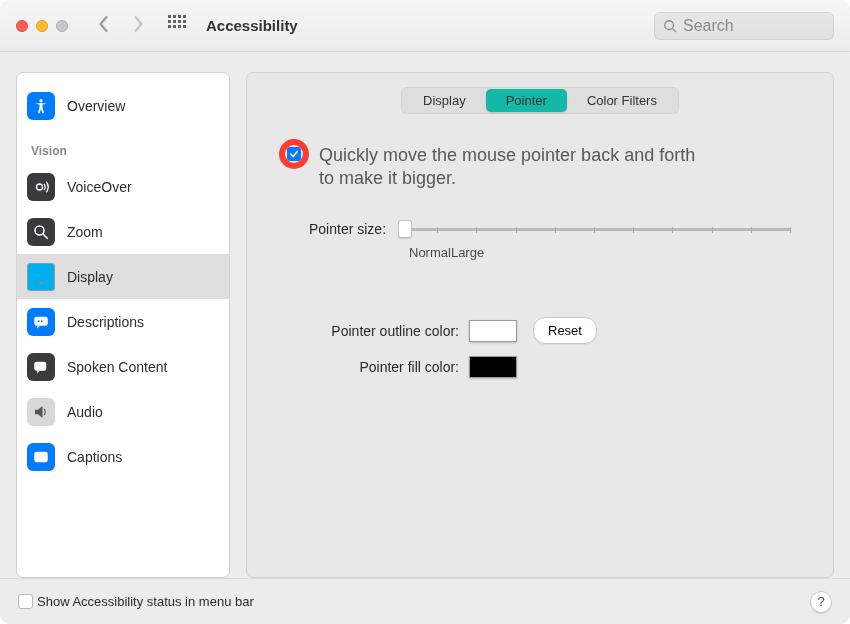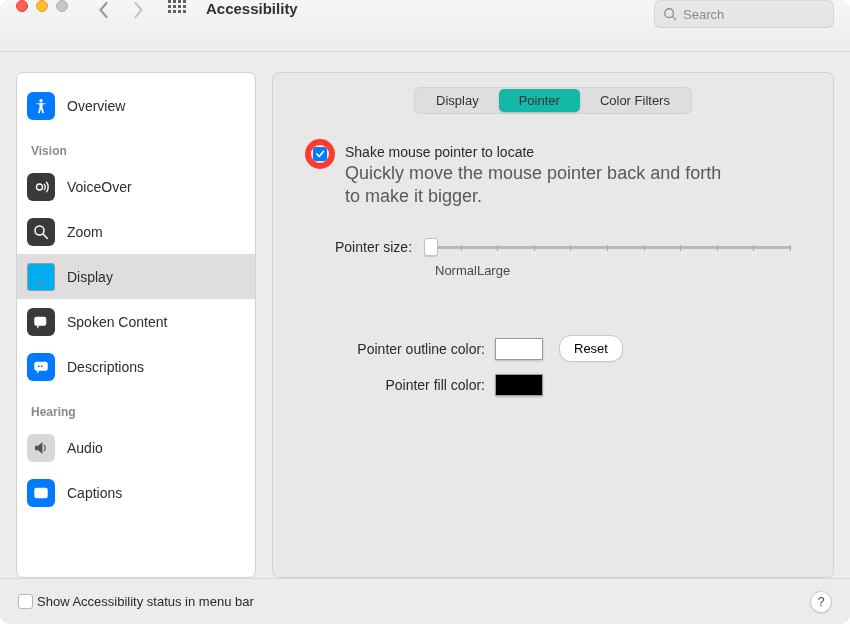--- a/index.html
+++ b/index.html
@@ -19,21 +19,21 @@
       display: flex;
       flex-direction: column;
       box-shadow: inset 0 0 0 1px rgba(0,0,0,0.05);
     }
     
     .titlebar {
       height: 52px;
       background: linear-gradient(#f6f6f6, #ececec);
       border-bottom: 1px solid #d7d7d7;
       display: flex;
-      align-items: flex-start;
+      align-items: center;
       padding: 0 16px;
       gap: 14px;
     }
     .traffic-lights { display: flex; gap: 8px; }
     .tl { width: 12px; height: 12px; border-radius: 50%; }
     .tl.close { background: #ff5f57; border: 0.5px solid #e14439; }
     .tl.min { background: #febc2e; border: 0.5px solid #e1a124; }
     .tl.max { background: #c7c7c7; border: 0.5px solid #b0b0b0; }
     .nav-arrows { display: flex; gap: 20px; margin-left: 14px; color: #9e9e9e; }
     .nav-arrows svg { width: 15px; height: 20px; }
@@ -50,33 +50,33 @@
       align-items: center;
       background: rgba(0,0,0,0.05);
       border: 1px solid rgba(0,0,0,0.08);
       border-radius: 6px;
       height: 28px;
       width: 180px;
       padding: 0 8px;
       color: #8b8b8b;
     }
     .search-box svg { width: 14px; height: 14px; margin-right: 6px; }
-    .search-box span { font-size: 13px; }
+    .search-box span { font-size: 16px; }
     
     .body {
       flex: 1;
       display: flex;
       padding: 20px 16px 0 16px;
       gap: 16px;
       background: #ececec;
       min-height: 0;
     }
     
     .sidebar {
-      width: 240px;
+      width: 214px;
       background: #ffffff;
       border: 1px solid #d2d2d2;
       border-radius: 7px;
       padding-top: 10px;
       overflow: hidden;
     }
     .sidebar-inner {
       height: 100%;
       overflow-y: hidden;
     }
@@ -380,42 +380,41 @@
           <div class="icon-box icon-display">
             <svg viewBox="0 0 24 24">
                 <rect x="2" y="3" width="20" height="14" fill="#00adef" stroke="#555" stroke-width="0"></rect>
                 <rect x="9" y="18" width="6" height="3" fill="#888"></rect>
               </svg>
           </div>
           <span>Display</span>
         </div>
 
         <div class="sidebar-item">
-          <div class="icon-box icon-spoken">
-            <svg viewBox="0 0 24 24" fill="#fff">
-                <rect x="3" y="5" width="16" height="12" rx="3"></rect>
-                <path d="M10 17l-3 4v-4z"></path>
-              </svg>
-          </div>
-          <span>Spoken Content</span>
-        </div>
-
-        <div class="sidebar-item">
           <div class="icon-box icon-descriptions">
             <svg viewBox="0 0 24 24" fill="#fff">
                 <rect x="3" y="5" width="18" height="12" rx="3"></rect>
                 <path d="M10 17l-3 4v-4z"></path>
                 <circle cx="9" cy="11" r="1.2" fill="#007aff"></circle>
                 <circle cx="13" cy="11" r="1.2" fill="#007aff"></circle>
               </svg>
           </div>
           <span>Descriptions</span>
         </div>
 
-        <div class="section-label">Hearing</div>
+        <div class="sidebar-item">
+          <div class="icon-box icon-spoken">
+            <svg viewBox="0 0 24 24" fill="#fff">
+                <rect x="3" y="5" width="16" height="12" rx="3"></rect>
+                <path d="M10 17l-3 4v-4z"></path>
+              </svg>
+          </div>
+          <span>Spoken Content</span>
+        </div>
+
 
         <div class="sidebar-item">
           <div class="icon-box icon-audio">
             <svg viewBox="0 0 24 24" fill="#555">
                 <path d="M4 9h4l6-5v16l-6-5H4z"></path>
                 <path d="M16 8c2 2 2 6 0 8" fill="none" stroke="#555" stroke-width="1.5"></path>
               </svg>
           </div>
           <span>Audio</span>
         </div>
@@ -442,21 +441,20 @@
         <div class="checkbox-row">
           <div class="annot-circle">
             <div class="annot-ring"></div>
             <div class="checkbox">
               <svg viewBox="0 0 12 12" fill="none" stroke="#fff" stroke-width="2" stroke-linecap="round" stroke-linejoin="round">
                   <polyline points="2,6 5,9 10,3"></polyline>
                 </svg>
             </div>
           </div>
           <div class="chk-text">
-            <div class="chk-title">Shake mouse pointer to locate</div>
             <div class="chk-desc">Quickly move the mouse pointer back and forth to make it bigger.</div>
           </div>
         </div>
 
         <div class="slider-row">
           <span class="slider-label">Pointer size:</span>
           <div class="slider">
             <div class="track"></div>
             <div class="ticks">
               <div class="tick"></div>

